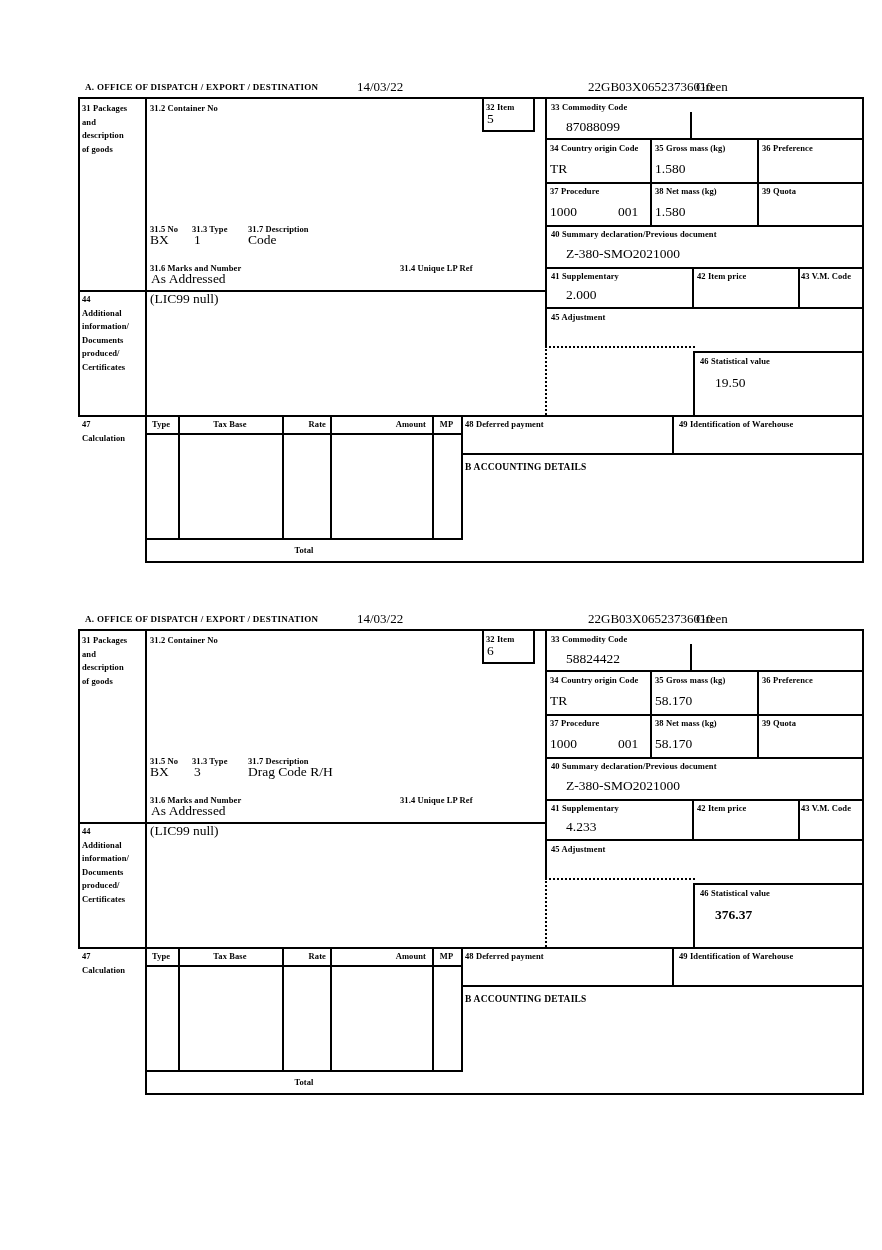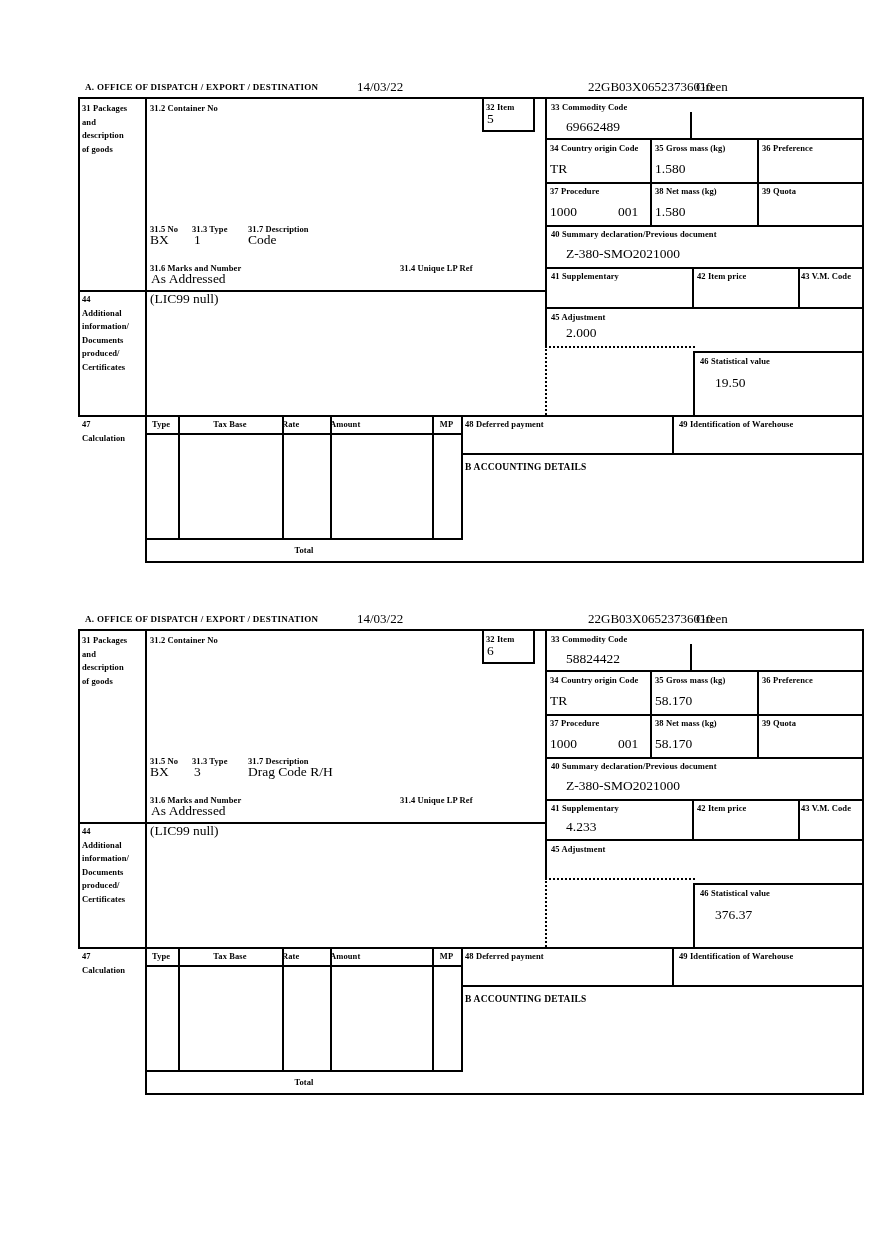--- a/index.html
+++ b/index.html
@@ -10,21 +10,21 @@
   .vl{position:absolute;width:2px;background:#000;}
   .vld{position:absolute;width:0;border-left:2px dotted #000;}
   .hld{position:absolute;height:0;border-top:2px dotted #000;}
   .lbl{position:absolute;font-weight:bold;font-size:8.5px;line-height:13.5px;
        white-space:pre-line;letter-spacing:0.1px;}
   .val{position:absolute;font-size:13.5px;line-height:15px;white-space:pre;}
   .hdrlbl{position:absolute;font-weight:bold;font-size:9px;letter-spacing:0.3px;}
   .hdrval{position:absolute;font-size:13px;}
   .acct{position:absolute;font-weight:bold;font-size:9.5px;letter-spacing:0.2px;}
   .ctr{text-align:center;}
-  .rgt{text-align:left;}
+  .rgt{text-align:right;}
 </style>
 </head>
 <body>
 
 <div class="block" style="top:78px;">
 
   <span class="hdrlbl" style="left:7px;top:4px;">A.  OFFICE OF DISPATCH / EXPORT / DESTINATION</span>
   <span class="hdrval" style="left:279px;top:1px;">14/03/22</span>
   <span class="hdrval" style="left:510px;top:1px;">22GB03X06523736010</span>
   <span class="hdrval" style="left:618px;top:1px;">Green</span>
@@ -72,36 +72,36 @@
 
   <span class="lbl" style="left:4px;top:24px;">31 Packages
 and
 description
 of goods</span>
   <span class="lbl" style="left:72px;top:24px;">31.2 Container No</span>
   <span class="lbl" style="left:408px;top:23px;">32 Item</span>
   <span class="val" style="left:409px;top:33px;">5</span>
 
   <span class="lbl" style="left:473px;top:23px;">33 Commodity Code</span>
-  <span class="val" style="left:488px;top:41px;">69662489</span>
+  <span class="val" style="left:488px;top:41px;">87088099</span>
   <span class="lbl" style="left:472px;top:64px;">34 Country origin Code</span>
   <span class="val" style="left:472px;top:83px;">TR</span>
   <span class="lbl" style="left:577px;top:64px;">35 Gross mass (kg)</span>
   <span class="val" style="left:577px;top:83px;">1.580</span>
   <span class="lbl" style="left:684px;top:64px;">36 Preference</span>
   <span class="lbl" style="left:472px;top:107px;">37 Procedure</span>
   <span class="val" style="left:472px;top:126px;">1000</span>
   <span class="val" style="left:540px;top:126px;">001</span>
   <span class="lbl" style="left:577px;top:107px;">38 Net mass (kg)</span>
   <span class="val" style="left:577px;top:126px;">1.580</span>
   <span class="lbl" style="left:684px;top:107px;">39 Quota</span>
   <span class="lbl" style="left:473px;top:150px;">40 Summary declaration/Previous document</span>
   <span class="val" style="left:488px;top:168px;">Z-380-SMO2021000</span>
   <span class="lbl" style="left:473px;top:192px;">41 Supplementary</span>
-  <span class="val" style="left:488px;top:209px;margin-top:38px;">2.000</span>
+  <span class="val" style="left:488px;top:209px;">2.000</span>
   <span class="lbl" style="left:619px;top:192px;">42 Item price</span>
   <span class="lbl" style="left:723px;top:192px;">43 V.M. Code</span>
   <span class="lbl" style="left:473px;top:233px;">45 Adjustment</span>
   <span class="lbl" style="left:622px;top:277px;">46 Statistical value</span>
   <span class="val" style="left:637px;top:297px;">19.50</span>
 
   <span class="lbl" style="left:72px;top:145px;">31.5 No</span>
   <span class="lbl" style="left:114px;top:145px;">31.3 Type</span>
   <span class="lbl" style="left:170px;top:145px;">31.7 Description</span>
   <span class="val" style="left:72px;top:154px;">BX</span>
@@ -196,21 +196,21 @@
   <span class="val" style="left:577px;top:126px;">58.170</span>
   <span class="lbl" style="left:684px;top:107px;">39 Quota</span>
   <span class="lbl" style="left:473px;top:150px;">40 Summary declaration/Previous document</span>
   <span class="val" style="left:488px;top:168px;">Z-380-SMO2021000</span>
   <span class="lbl" style="left:473px;top:192px;">41 Supplementary</span>
   <span class="val" style="left:488px;top:209px;">4.233</span>
   <span class="lbl" style="left:619px;top:192px;">42 Item price</span>
   <span class="lbl" style="left:723px;top:192px;">43 V.M. Code</span>
   <span class="lbl" style="left:473px;top:233px;">45 Adjustment</span>
   <span class="lbl" style="left:622px;top:277px;">46 Statistical value</span>
-  <span class="val" style="left:637px;top:297px;">376.37</span>
+  <span class="val" style="left:637px;top:297px;font-weight:bold;">376.37</span>
 
   <span class="lbl" style="left:72px;top:145px;">31.5 No</span>
   <span class="lbl" style="left:114px;top:145px;">31.3 Type</span>
   <span class="lbl" style="left:170px;top:145px;">31.7 Description</span>
   <span class="val" style="left:72px;top:154px;">BX</span>
   <span class="val" style="left:116px;top:154px;">3</span>
   <span class="val" style="left:170px;top:154px;">Drag Code R/H</span>
   <span class="lbl" style="left:72px;top:184px;">31.6 Marks and Number</span>
   <span class="lbl" style="left:322px;top:184px;">31.4 Unique LP Ref</span>
   <span class="val" style="left:73px;top:193px;">As Addressed</span>

